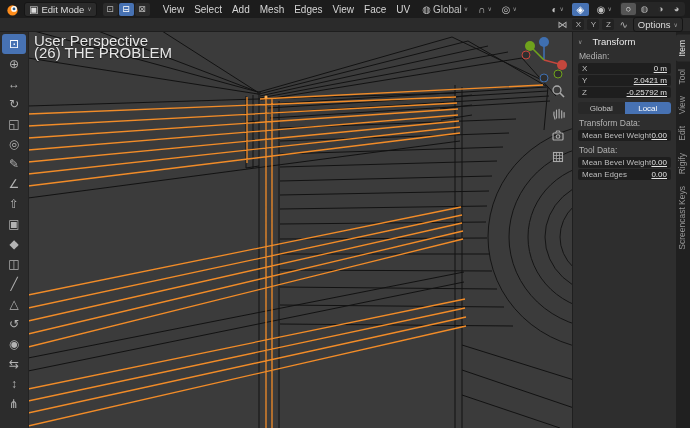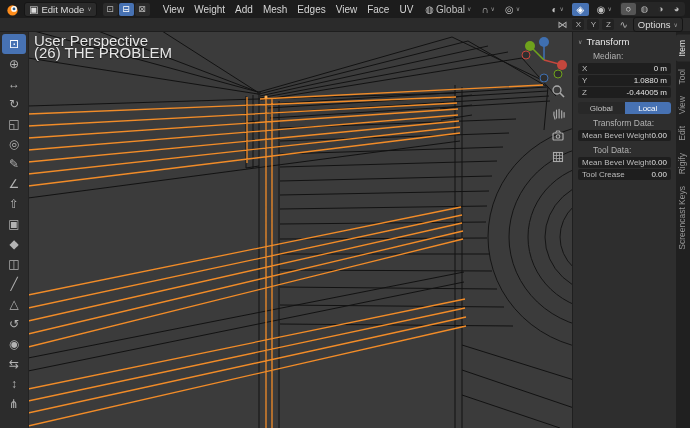--- a/index.html
+++ b/index.html
@@ -75,28 +75,28 @@
   .view-icons{
     position:absolute;left:551px;top:84px;z-index:5;display:flex;flex-direction:column;gap:8px;
   }
   .vicon{opacity:.8;}
   
   .sidepanel{
     position:absolute;top:31px;left:572px;width:104px;bottom:0;background:#2e2e2e;
     border-left:1px solid #1f1f1f;z-index:25;box-sizing:border-box;padding:4px 5px;
     font-size:8.5px;color:#c9c9c9;
   }
-  .panel-header{display:flex;align-items:center;gap:4px;color:#eaeaea;font-size:9.5px;margin:1px 0 4px;}
-  .plabel{color:#b2b2b2;margin:4px 15px 2px;}
+  .panel-header{display:flex;align-items:center;gap:10px;color:#eaeaea;font-size:9.5px;margin:1px 0 4px;}
+  .plabel{color:#b2b2b2;margin:4px 1px 2px;}
   .field{
     height:11px;background:#1e1e1e;border-radius:2px;margin-bottom:1px;display:flex;
     align-items:center;justify-content:space-between;padding:0 4px;color:#d0d0d0;font-size:8px;
   }
   .field .flabel{overflow:hidden;text-overflow:ellipsis;white-space:nowrap;color:#bdbdbd;}
-  .field .fvalue{white-space:nowrap;color:#e2e2e2;}
+  .field .fvalue{white-space:nowrap;color:#e2e2e2;text-decoration:underline;}
   .seg{display:flex;margin:4px 0 2px;border-radius:3px;overflow:hidden;}
   .seg-btn{
     flex:1;height:12px;background:#282828;display:flex;align-items:center;
     justify-content:center;font-size:8px;color:#c5c5c5;
   }
   .seg-btn.active{background:#4772b3;color:#fff;text-align:center;}
   
   .tabstrip{
     position:absolute;top:31px;left:676px;width:14px;bottom:0;background:#202020;
     z-index:26;display:flex;flex-direction:column;gap:2px;padding-top:4px;
@@ -122,21 +122,21 @@
     <span>Edit Mode</span>
     <span class="chev">∨</span>
   </div>
   <div class="mode-btns">
     <span class="mode-btn">⊡</span>
     <span class="mode-btn active">⊟</span>
     <span class="mode-btn">⊠</span>
   </div>
   <div class="menus">
     <span class="menu-item">View</span>
-    <span class="menu-item">Weight</span>
+    <span class="menu-item">Select</span>
     <span class="menu-item">Add</span>
     <span class="menu-item">Mesh</span>
     <span class="menu-item">Edges</span>
     <span class="menu-item">View</span>
     <span class="menu-item">Face</span>
     <span class="menu-item">UV</span>
   </div>
   <div class="hgroup">
     <span class="hicon">◍</span>
     <span>Global</span>
@@ -287,42 +287,42 @@
     <span class="chev">∨</span>
     <span>Transform</span>
   </div>
   <div class="plabel">Median:</div>
   <div class="field">
     <span class="flabel">X</span>
     <span class="fvalue">0 m</span>
   </div>
   <div class="field">
     <span class="flabel">Y</span>
-    <span class="fvalue">1.0880 m</span>
+    <span class="fvalue">2.0421 m</span>
   </div>
   <div class="field">
     <span class="flabel">Z</span>
-    <span class="fvalue">-0.44005 m</span>
+    <span class="fvalue">-0.25792 m</span>
   </div>
   <div class="seg">
     <div class="seg-btn">Global</div>
     <div class="seg-btn active">Local</div>
   </div>
   <div class="plabel">Transform Data:</div>
   <div class="field">
     <span class="flabel">Mean Bevel Weight</span>
     <span class="fvalue">0.00</span>
   </div>
   <div class="plabel">Tool Data:</div>
   <div class="field">
     <span class="flabel">Mean Bevel Weight</span>
     <span class="fvalue">0.00</span>
   </div>
   <div class="field">
-    <span class="flabel">Tool Crease</span>
+    <span class="flabel">Mean Edges</span>
     <span class="fvalue">0.00</span>
   </div>
 </div>
 
 <div class="tabstrip">
   <div class="tab active">Item</div>
   <div class="tab">Tool</div>
   <div class="tab">View</div>
   <div class="tab">Edit</div>
   <div class="tab">Rigify</div>

